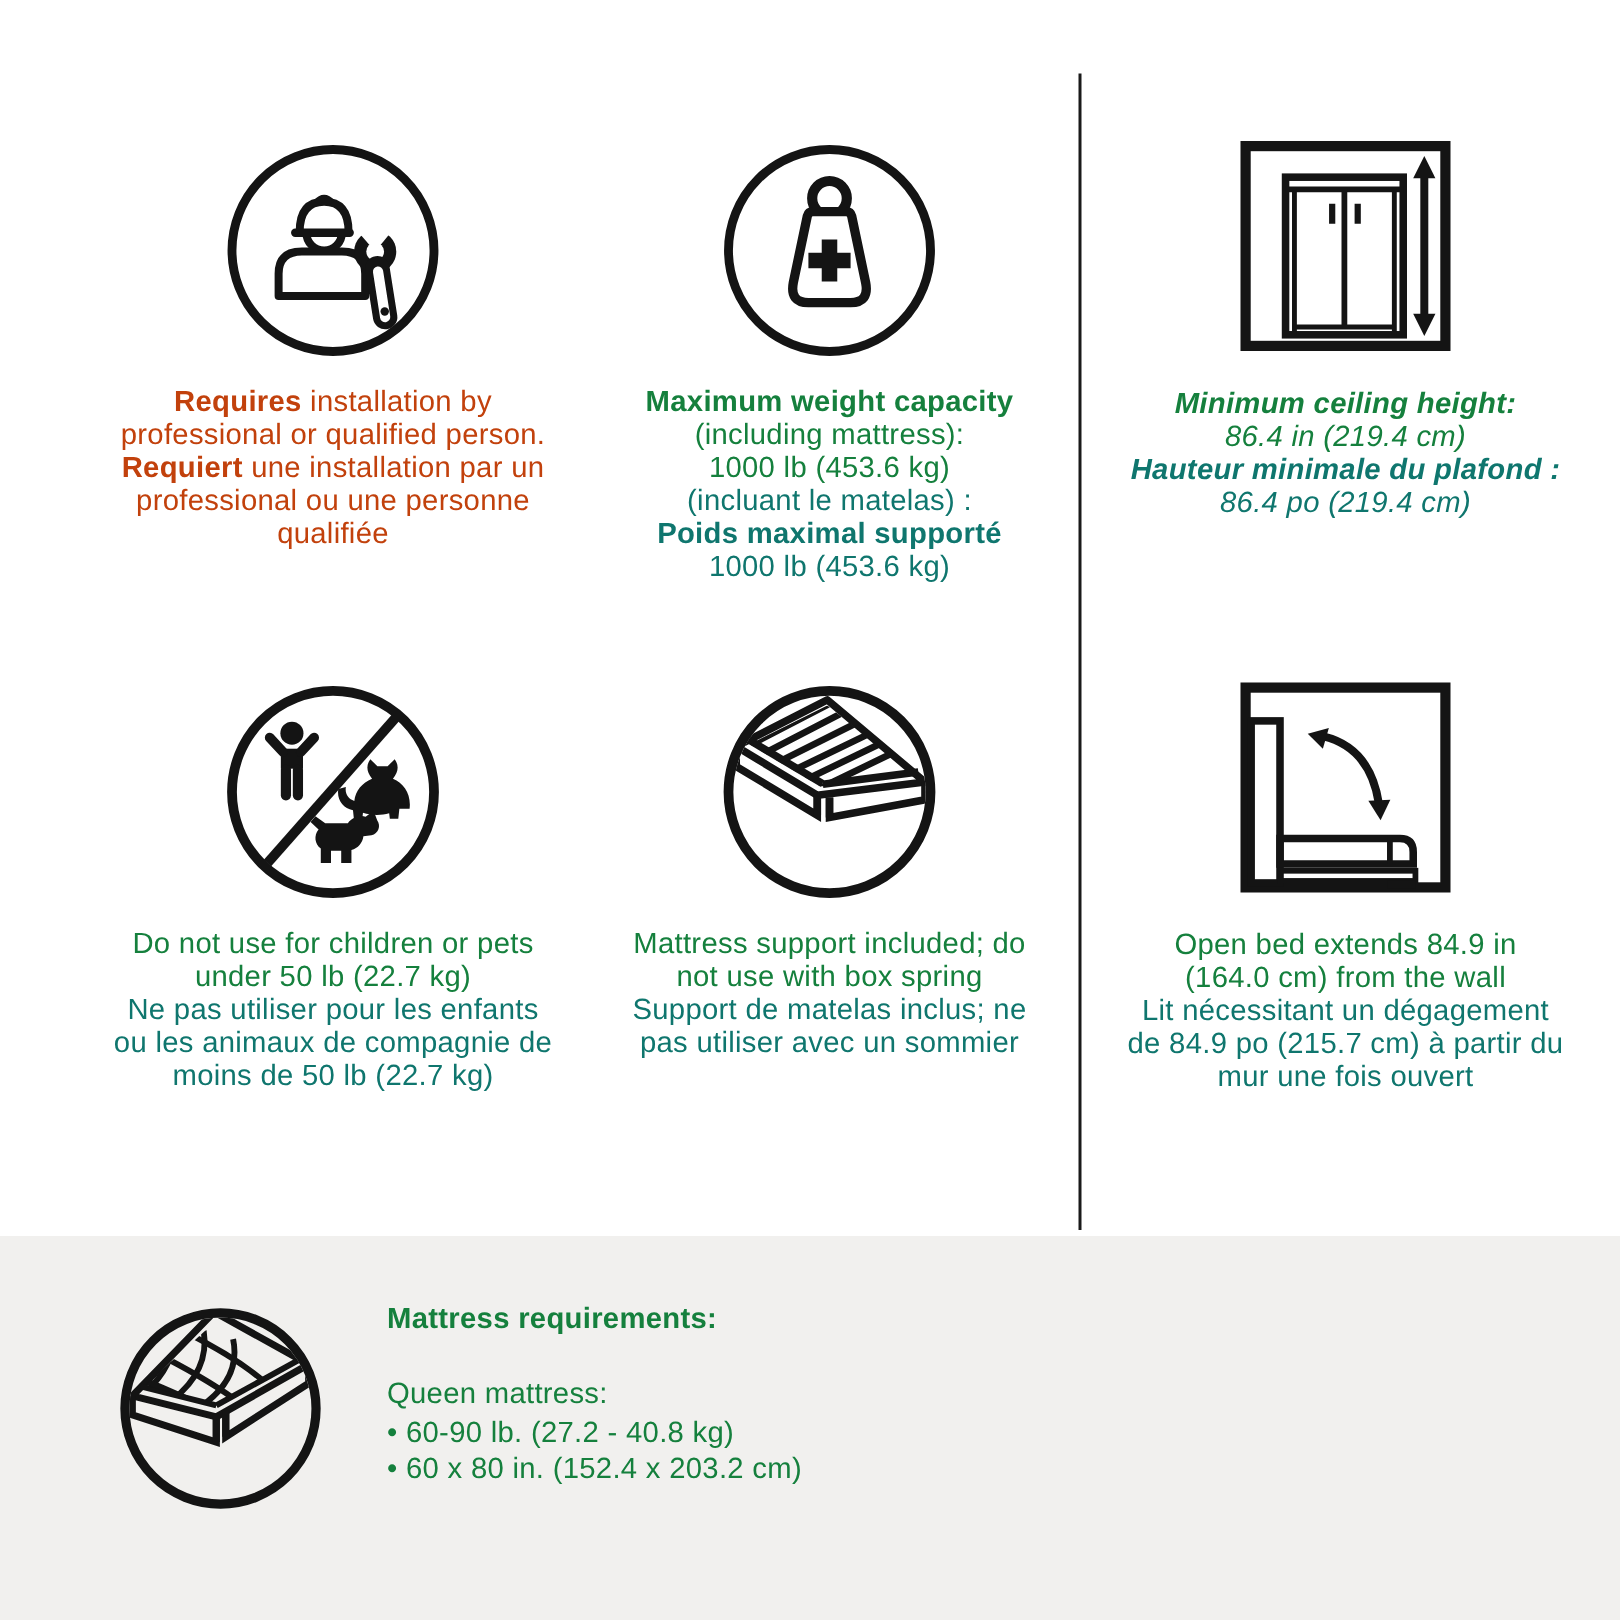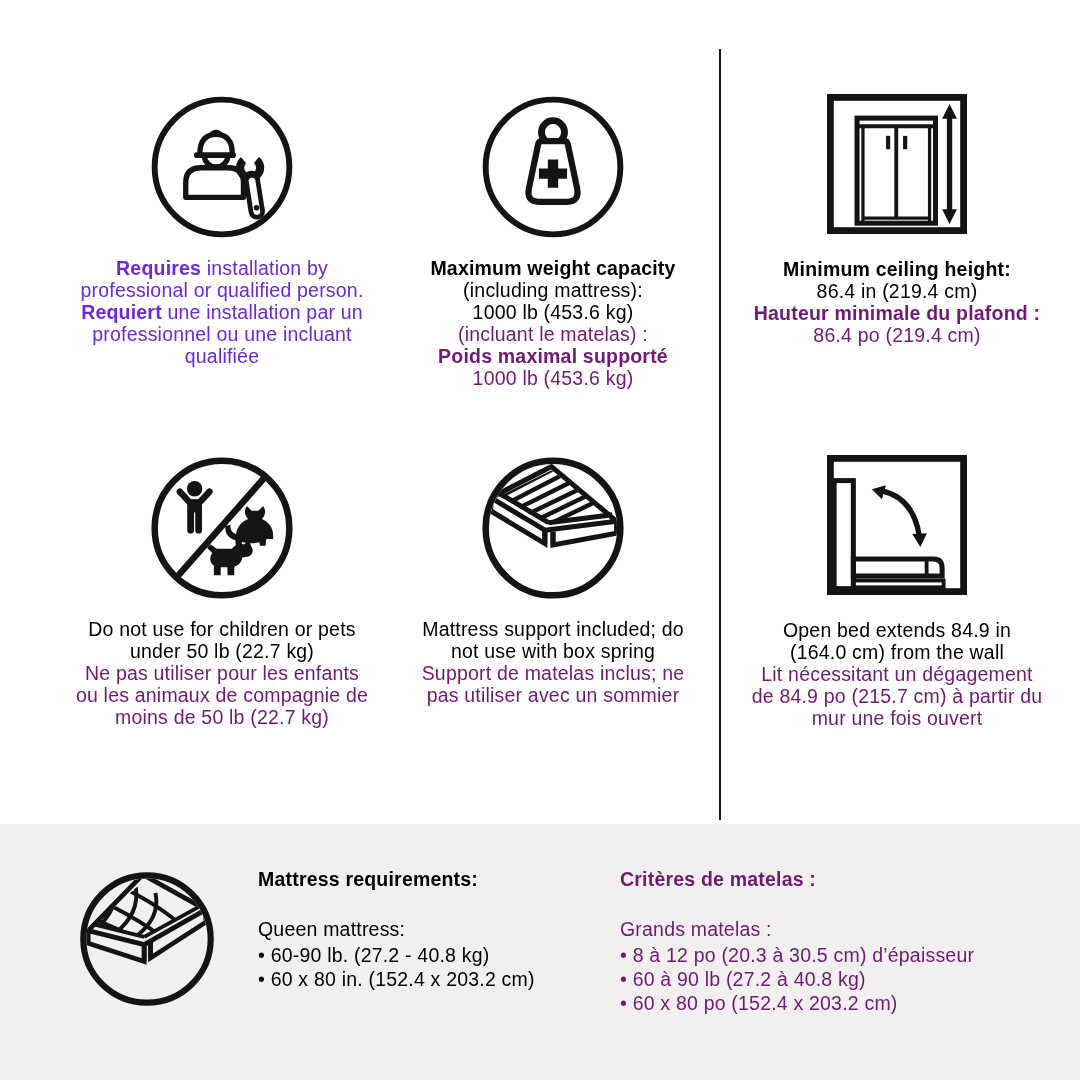--- a/index.html
+++ b/index.html
@@ -2,33 +2,33 @@
 <html><head>
 <meta charset="utf-8">
 <style>
   html,body{margin:0;padding:0;background:#fff;}
   .canvas{position:relative;width:1080px;height:1080px;background:#ffffff;overflow:hidden;
           font-family:"Liberation Sans", sans-serif;color:#1f1f1f;}
   .divider{position:absolute;left:719px;top:49px;width:2px;height:771px;background:#1a1a1a;}
   .cell{position:absolute;text-align:center;}
   .c11{left:40px;top:93px;width:364px;}
   .c12{left:391px;top:93px;width:324px;}
-  .c13{left:733px;top:90px;width:328px;}
+  .c13{left:733px;top:90px;width:328px;font-style:italic;}
   .c21{left:40px;top:454px;width:364px;}
   .c22{left:391px;top:454px;width:324px;}
   .c23{left:733px;top:451px;width:328px;}
   .icon-wrap{height:148px;display:flex;justify-content:center;align-items:flex-start;margin-bottom:17px;}
   .c13 .icon-wrap,.c23 .icon-wrap{margin-bottom:21px;}
   .icon-wrap svg{width:148px;height:148px;display:block;}
   .txt{font-size:19.5px;line-height:21.9px;letter-spacing:.2px;}
   .ln{white-space:nowrap;}
   b{font-weight:700;}
-  .red{color:#6d28d9;}
-  .blk{color:#000000;}
-  .gry{color:#701a75;}
+  .red{color:#c2410c;}
+  .blk{color:#15803d;}
+  .gry{color:#0f766e;}
   .bold{font-weight:700;}
   
   .band{position:absolute;left:0;top:824px;width:1080px;height:256px;background:#f1f0ee;}
   .band-icon{position:absolute;left:77px;top:45px;width:140px;height:140px;}
   .band-icon svg{width:140px;height:140px;display:block;}
   .bcol{position:absolute;font-size:19.5px;letter-spacing:.2px;line-height:22px;}
   .bcol-en{left:258px;top:44px;width:350px;}
   .bcol-fr{left:620px;top:44px;width:440px;}
   .bheading{font-weight:700;}
   .bsub{margin-top:28px;}
@@ -57,21 +57,21 @@
         <path d="M69,50.5 L59.5,39.5 L80,37 Z" fill="#fff"></path>
         <path d="M70,58 L73.5,80" stroke="#141414" stroke-width="11" stroke-linecap="round" fill="none"></path>
         <path d="M70.3,59.5 L73.5,80" stroke="#fff" stroke-width="4.6" stroke-linecap="round" fill="none"></path>
         <circle cx="73.3" cy="77.5" r="1.9" fill="#141414"></circle>
       </svg>
     </div>
     <div class="txt red">
       <div class="ln"><b>Requires</b><span> installation by</span></div>
       <div class="ln">professional or qualified person.</div>
       <div class="ln"><b>Requiert</b><span> une installation par un</span></div>
-      <div class="ln">professionnel ou une incluant</div>
+      <div class="ln">professional ou une personne</div>
       <div class="ln">qualifiée</div>
     </div>
   </div>
 
   <div class="cell c12">
     <div class="icon-wrap">
       <svg viewBox="0 0 100 100">
         <circle cx="50" cy="50" r="45.5" fill="none" stroke="#141414" stroke-width="4"></circle>
         <circle cx="50" cy="26.5" r="7.8" fill="none" stroke="#141414" stroke-width="4.6"></circle>
         <path d="M42.5,32.5 H57.5 Q59.5,32.5 60,34.5 L66.3,64.5 Q68,73.5 59.5,73.5 H40.5 Q32,73.5 33.7,64.5 L40,34.5 Q40.5,32.5 42.5,32.5 Z" fill="#fff" stroke="#141414" stroke-width="4.2" stroke-linejoin="round"></path>
@@ -229,24 +229,15 @@
 
     <div class="bcol bcol-en">
       <div class="bheading blk">Mattress requirements:</div>
       <div class="bsub blk">Queen mattress:</div>
       <ul class="blist blk">
         <li>60-90 lb. (27.2 - 40.8 kg)</li>
         <li>60 x 80 in. (152.4 x 203.2 cm)</li>
       </ul>
     </div>
 
-    <div class="bcol bcol-fr gry">
-      <div class="bheading">Critères de matelas :</div>
-      <div class="bsub">Grands matelas :</div>
-      <ul class="blist">
-        <li>8 à 12 po (20.3 à 30.5 cm) d’épaisseur</li>
-        <li>60 à 90 lb (27.2 à 40.8 kg)</li>
-        <li>60 x 80 po (152.4 x 203.2 cm)</li>
-      </ul>
-    </div>
   </div>
 
 </div>
 
 </body></html>

